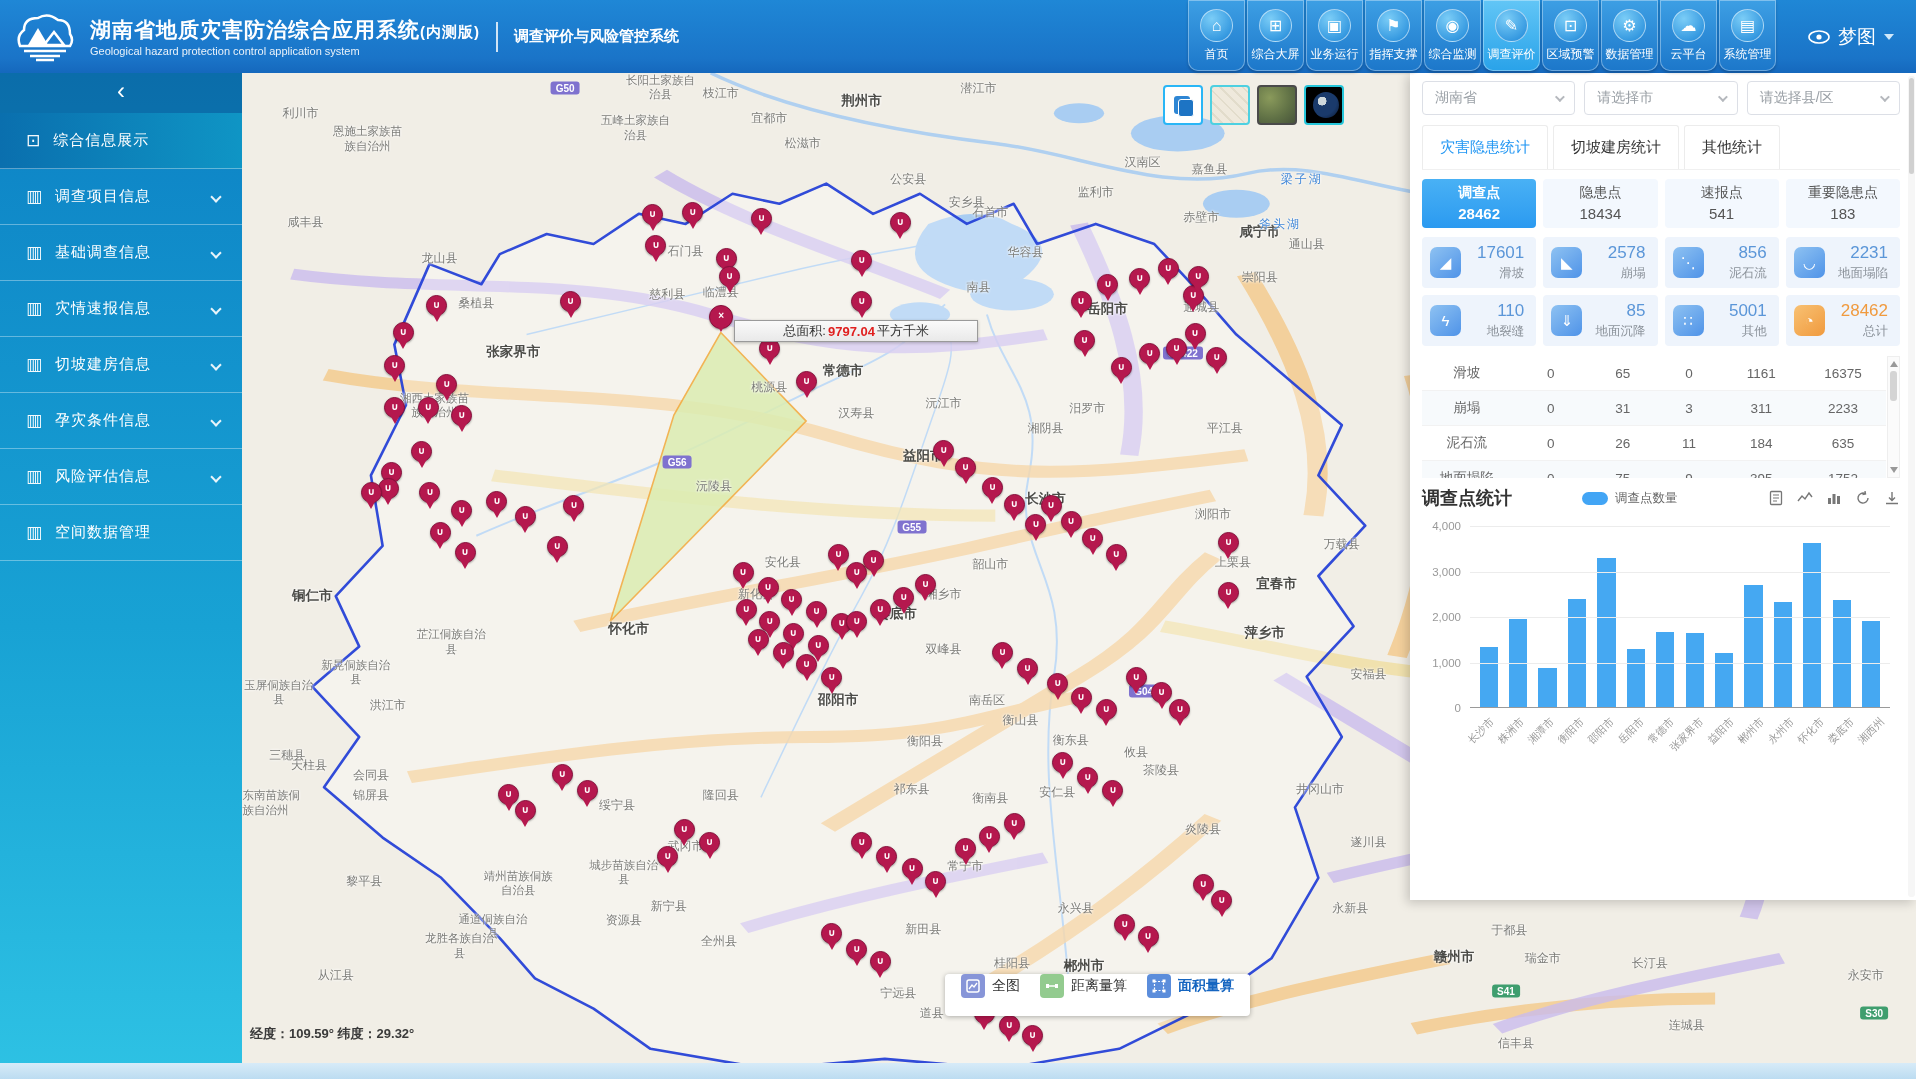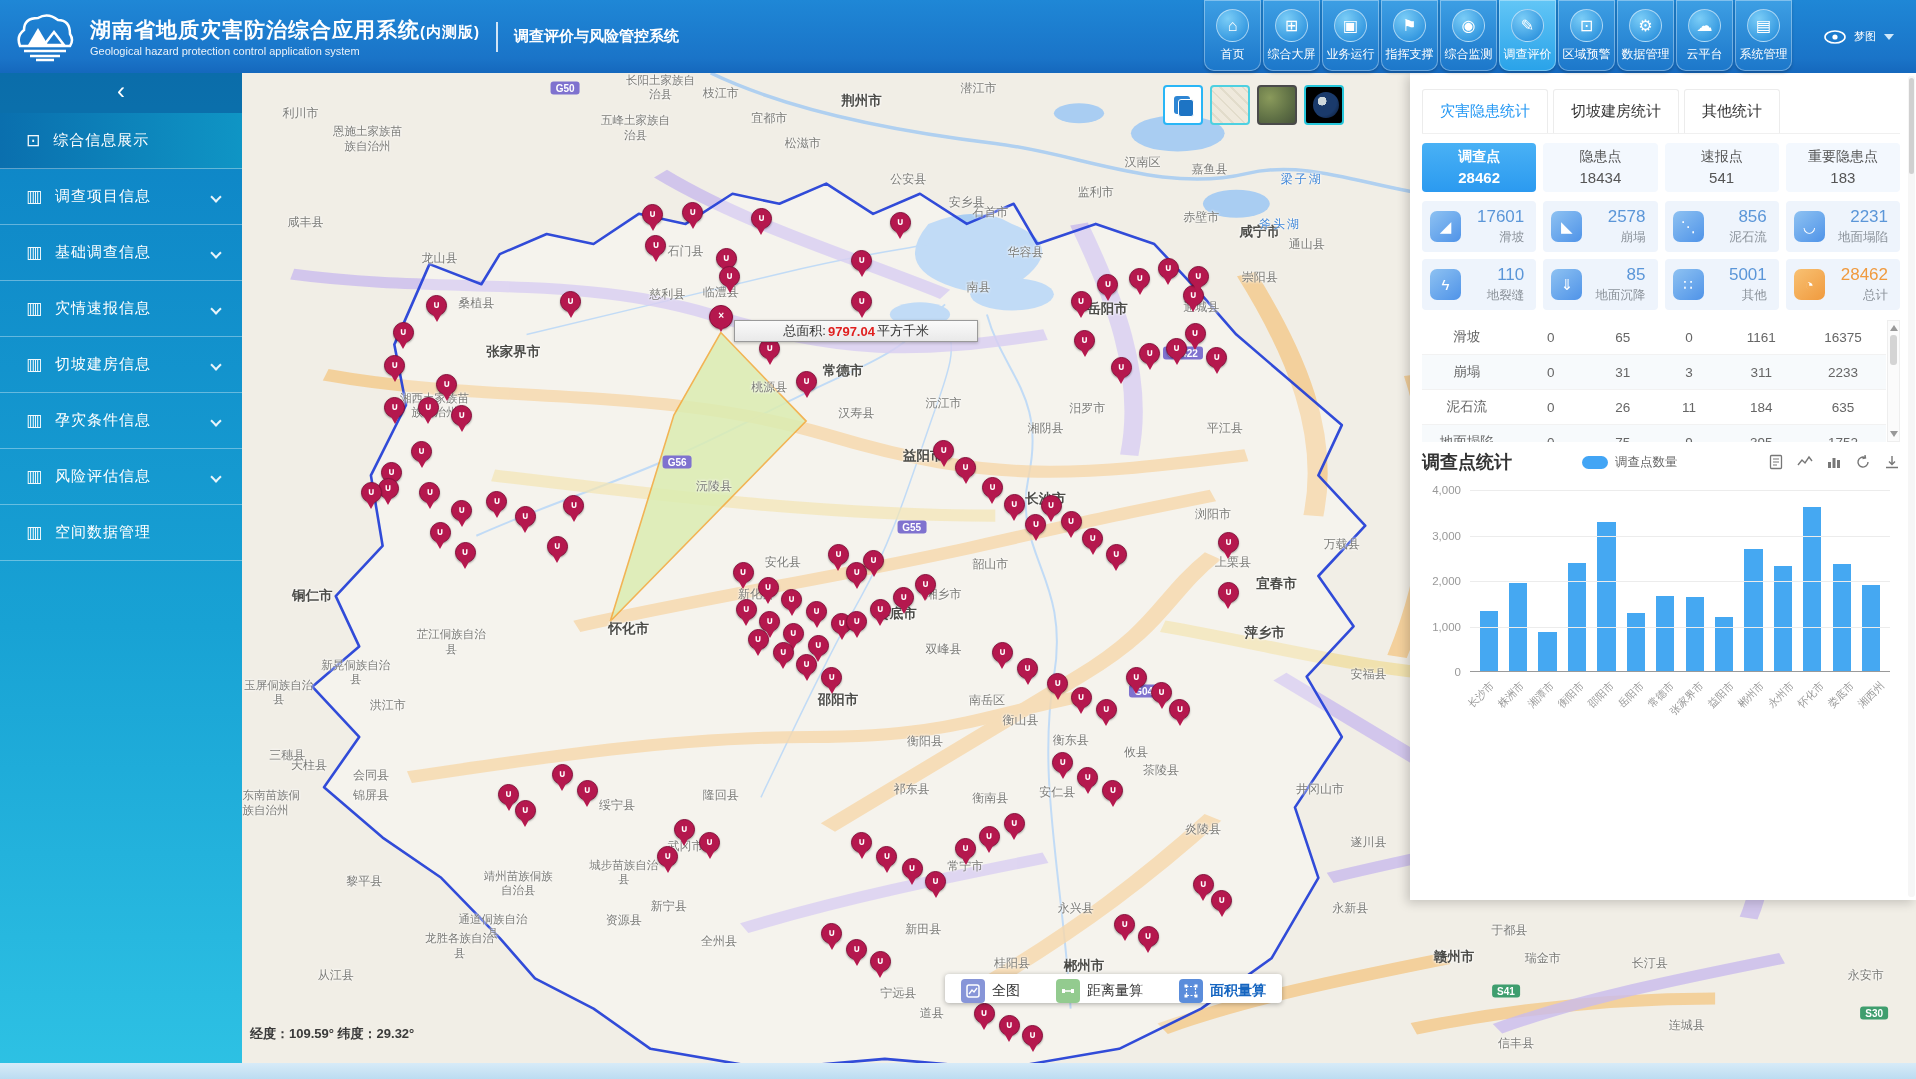--- a/index.html
+++ b/index.html
@@ -20,21 +20,21 @@
   .top-nav { margin-left:auto; display:flex; align-items:flex-start; height:73px; }
   .nav-tab { width:57px; height:71px; margin-right:2px; border-radius:0 0 10px 10px; cursor:pointer;
     background:linear-gradient(180deg,#3d9fe4 0%,#1c77ca 100%);
     box-shadow:inset 0 0 0 1px rgba(255,255,255,.35), 0 2px 3px rgba(0,0,0,.2);
     display:flex; flex-direction:column; align-items:center; justify-content:center; }
   .nav-tab.active { background:linear-gradient(180deg,#62c6f6 0%,#29a2e9 100%); }
   .nav-ic { width:33px; height:33px; border-radius:50%; color:#fff; font-size:16px; line-height:31px; text-align:center;
     background:radial-gradient(circle at 35% 28%,#7bcdf7,#1c86d8); border:1px solid rgba(255,255,255,.55); }
   .nav-lb { color:#fff; font-size:12px; margin-top:4px; white-space:nowrap; }
   .user-area { display:flex; align-items:center; gap:8px; color:#fff; padding:0 22px 0 30px; }
-  .user-name { font-size:11px; }
+  .user-name { font-size:19px; }
   .caret-down { width:0; height:0; border-left:5px solid transparent; border-right:5px solid transparent; border-top:6px solid #cfe8fa; }
 
   
   .sidebar { position:absolute; top:73px; left:0; width:242px; bottom:0; z-index:40;
     background:linear-gradient(180deg,#0d82c5 0%,#18a2d4 55%,#2ec2e4 100%); }
   .collapse-bar { height:40px; background:rgba(5,62,110,.30); color:#fff; text-align:center; font-size:24px; line-height:36px; cursor:pointer; }
   .menu-item { height:56px; display:flex; align-items:center; padding-left:26px; color:#fff; cursor:pointer;
     border-bottom:1px solid rgba(255,255,255,.35); position:relative; }
   .menu-item .mi-icon { font-size:17px; margin-right:13px; opacity:.95; }
   .menu-item .mi-label { font-size:15px; letter-spacing:1px; }
@@ -67,22 +67,22 @@
   .layer-box { width:40px; height:40px; border-radius:4px; cursor:pointer; position:relative; overflow:hidden; }
   .layer-box.l1 { background:#fff; border:2px solid #29b6f6; }
   .layer-box.l1 .sq { position:absolute; width:16px; height:18px; border-radius:3px; background:#1d74c4; }
   .layer-box.l1 .sq.a { left:9px; top:9px; background:#2e86d4; }
   .layer-box.l1 .sq.b { left:13px; top:12px; border:1px solid #fff; }
   .layer-box.l2 { border:2px solid #4dd0e1; background:repeating-linear-gradient(45deg,#efe9dc 0 6px,#e2dccb 6px 8px),#efe9dc; }
   .layer-box.l3 { border:2px solid #4a4a4a; background:radial-gradient(circle at 30% 30%,#8a9a5b,#5f7045 60%,#47543a); }
   .layer-box.l4 { border:2px solid #26c6da; background:#000; }
   .layer-box.l4::after { content:''; position:absolute; left:7px; top:5px; width:26px; height:26px; border-radius:50%;
     background:radial-gradient(circle at 35% 35%,#cfd8dc 0 18%,#1a3a6b 19% 60%,#0a1830); }
-  .measure-bar { position:absolute; left:42%; top:89.6%; height:29px; background:#fff; border-radius:4px; z-index:15;
-    box-shadow:0 1px 5px rgba(0,0,0,.3); display:flex; align-items:flex-end; padding:0 16px; gap:36px; }
+  .measure-bar { position:absolute; left:42%; top:89.6%; height:42px; background:#fff; border-radius:4px; z-index:15;
+    box-shadow:0 1px 5px rgba(0,0,0,.3); display:flex; align-items:flex-start; padding:0 16px; gap:20px; }
   .measure-item { display:flex; align-items:center; gap:7px; cursor:pointer; font-size:14px; color:#333; }
   .measure-item.active { color:#1565c0; font-weight:bold; }
   .m-ic { width:24px; height:24px; border-radius:4px; display:flex; align-items:center; justify-content:center; }
   .m-ic.full { background:#8795d8; } .m-ic.dist { background:#93cb8f; } .m-ic.area { background:#5b8ddb; }
   .coords { position:absolute; left:8px; bottom:36px; font-size:13px; font-weight:bold; color:#3a3a3a; z-index:14;
     text-shadow:0 0 3px #f1eee6,0 0 3px #f1eee6; }
   .footer-strip { position:absolute; left:0; right:0; bottom:0; height:16px; z-index:45;
     background:linear-gradient(180deg,#d7ebf8,#bcdcf1); }
 
   
@@ -766,20 +766,34 @@
             </svg>
         </span>
         <span>面积量算</span>
       </div>
     </div>
 
     <div class="coords">经度：109.59°  纬度：29.32°</div>
   </main>
 
   <section class="panel">
+    <div class="selects">
+      <div class="select">
+          <span>湖南省</span>
+          <span class="sel-caret"></span>
+        </div>
+      <div class="select">
+          <span>请选择市</span>
+          <span class="sel-caret"></span>
+        </div>
+      <div class="select">
+          <span>请选择县/区</span>
+          <span class="sel-caret"></span>
+        </div>
+    </div>
     <div class="tabs" id="panel-tabs">
         <div class="tab active">灾害隐患统计</div>
         <div class="tab">切坡建房统计</div>
         <div class="tab">其他统计</div>
       </div>
     <div class="cards" id="summary-cards">
         <div class="sum-card active">
           <div class="sc-label">调查点</div>
           <div class="sc-value">28462</div>
         </div>

